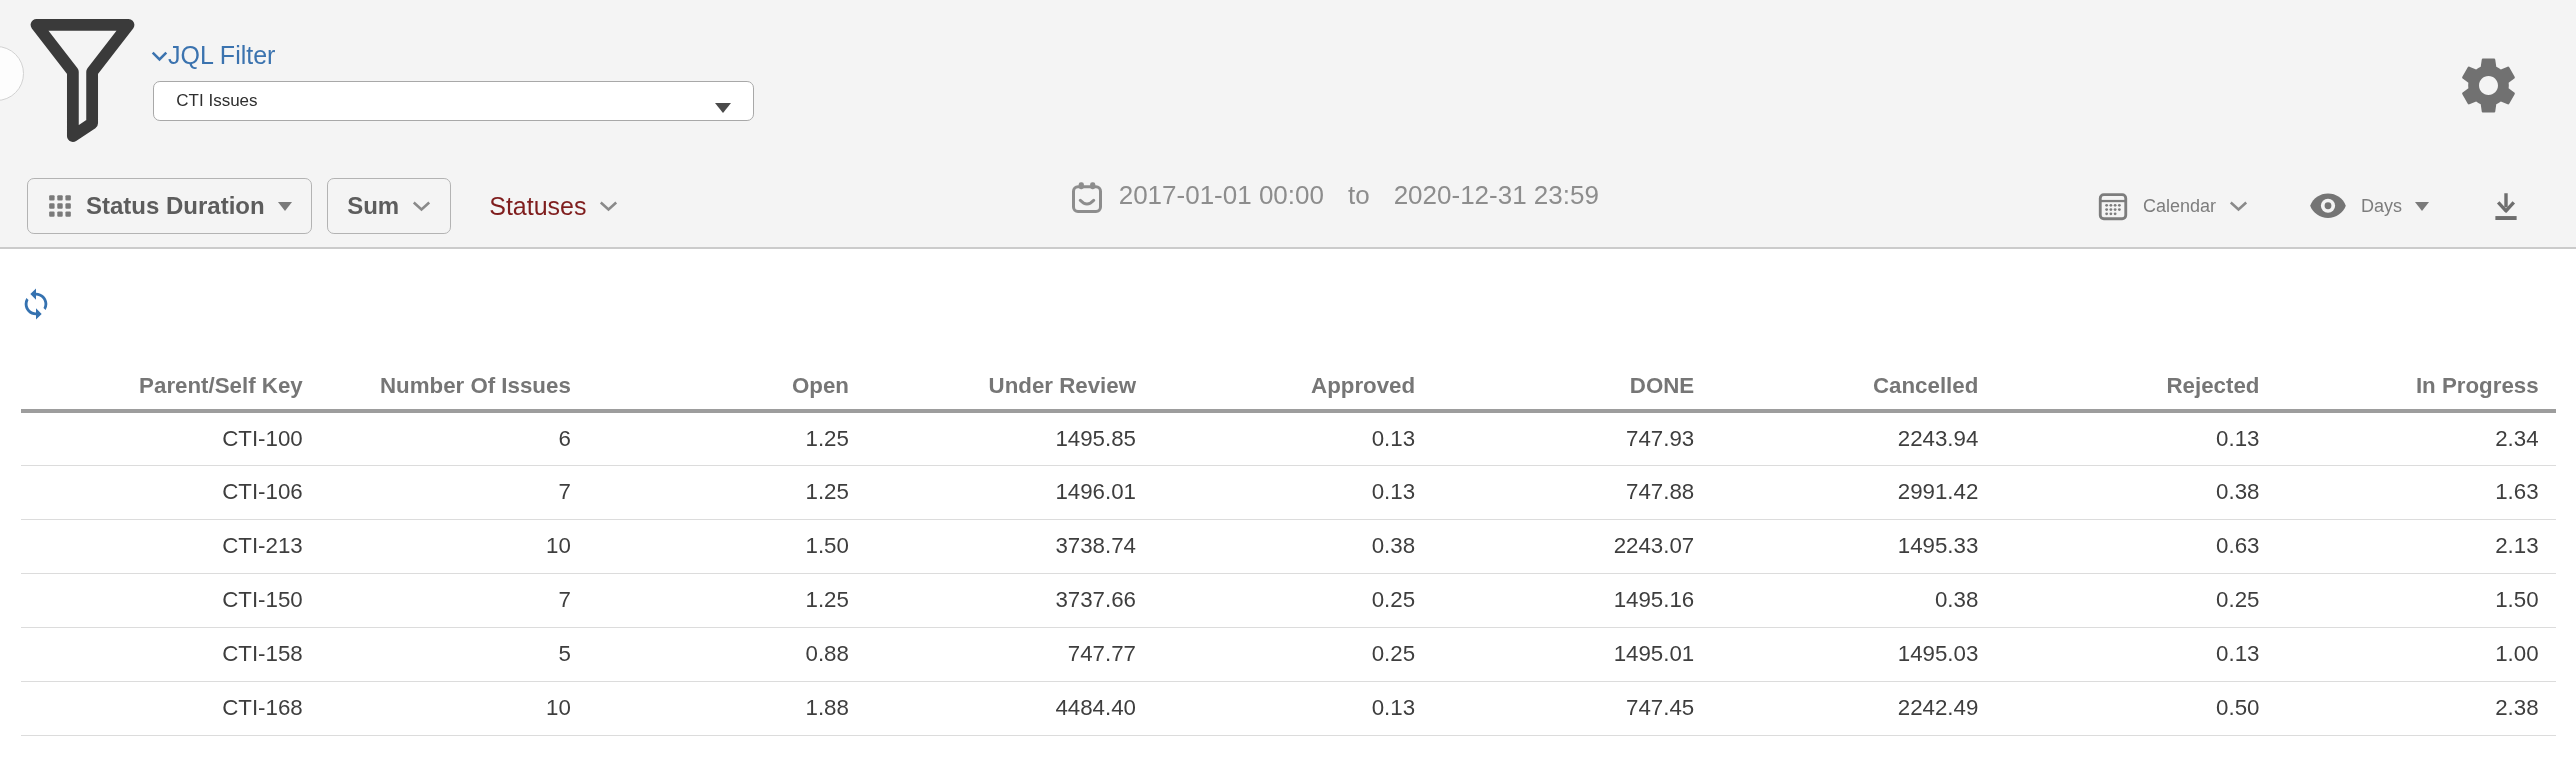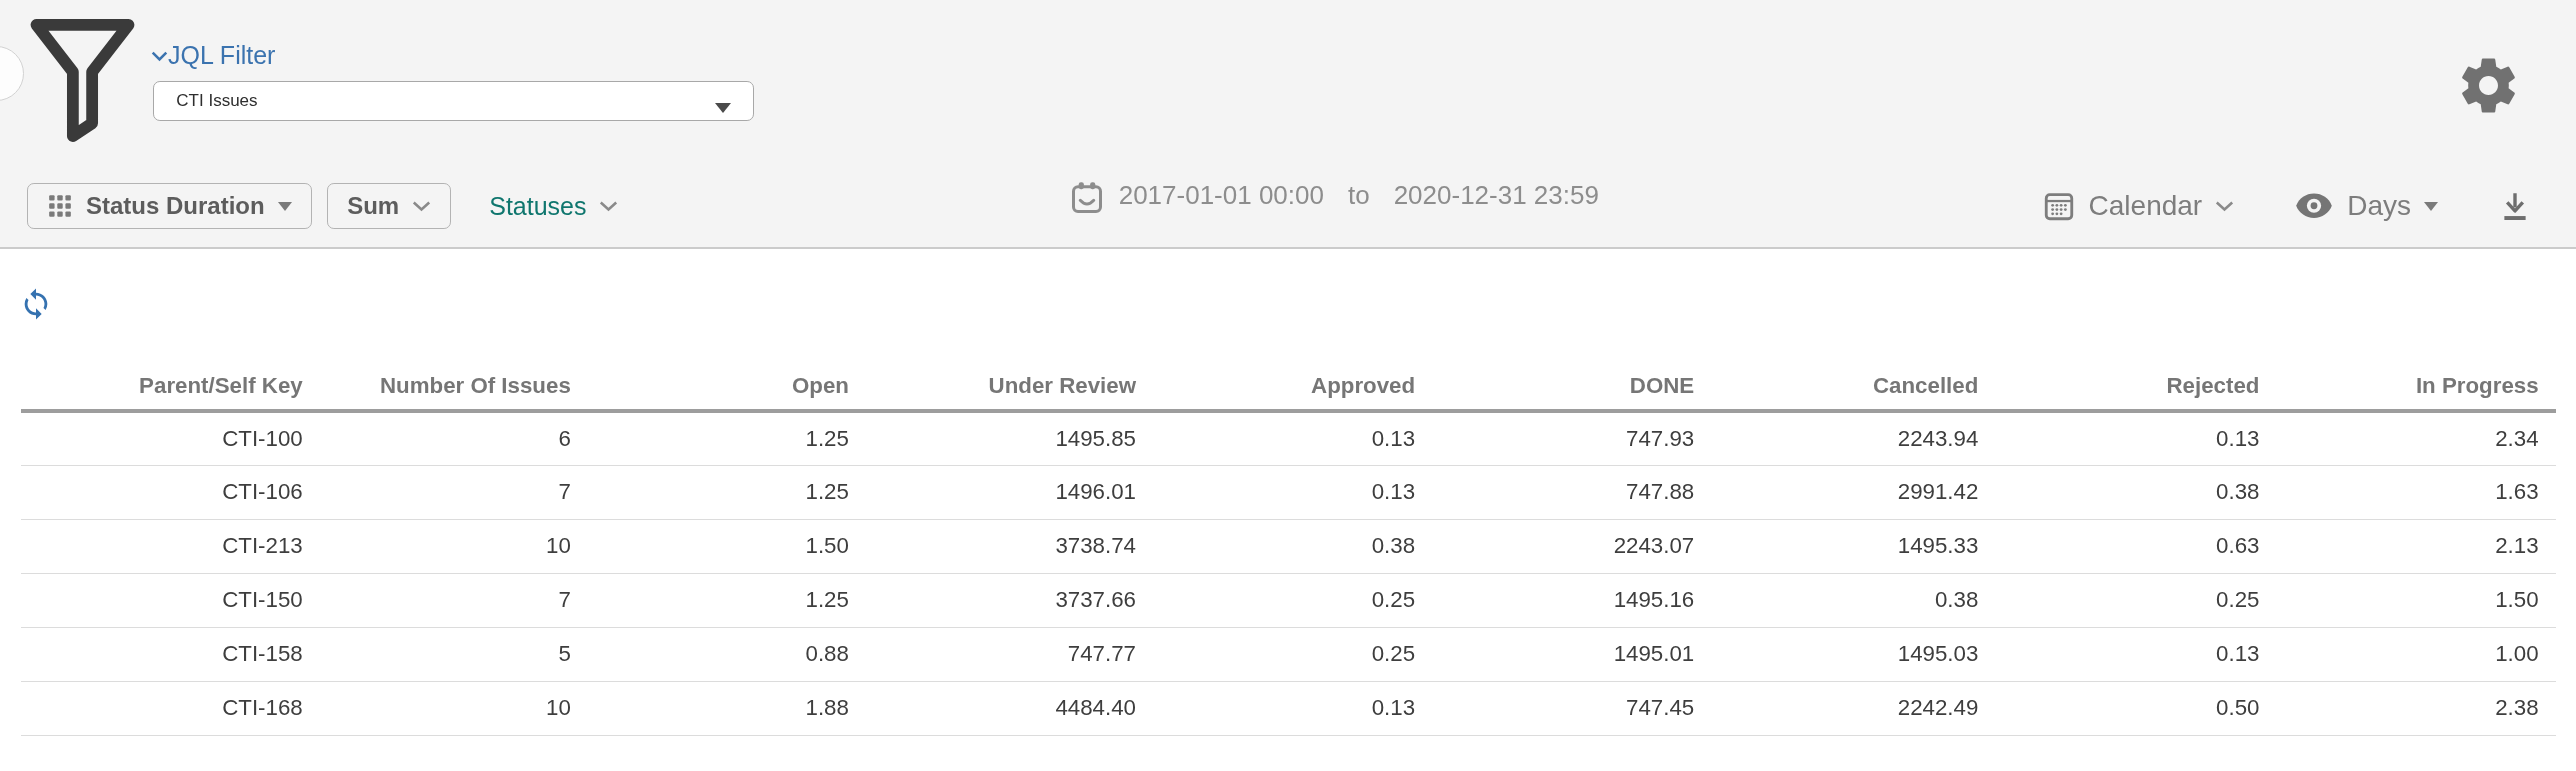--- a/index.html
+++ b/index.html
@@ -19,33 +19,33 @@
     background:#fff; border:1.7px solid #a8a8a8; border-radius:6.9px; display:flex;
     align-items:center; padding:0 22.3px; font-size:17px; color:#2e2e2e; cursor:pointer; }
   .sel-caret { position:absolute; right:22.3px; top:20.6px; width:0; height:0;
     border-left:8.6px solid transparent; border-right:8.6px solid transparent;
     border-top:10.3px solid #4a4a4a; }
   .gear { position:absolute; left:2456px; top:53px; cursor:pointer; }
 
   
   .toolbar-left { position:absolute; left:27px; top:180px; height:52px;
     display:flex; align-items:center; }
-  .btn { height:46px; border:1.7px solid #b3b3b3; border-radius:6.9px; display:flex;
+  .btn { height:56px; border:1.7px solid #b3b3b3; border-radius:6.9px; display:flex;
     align-items:center; gap:13px; padding:0 19px; color:#5d5d5d; font-weight:bold;
     font-size:24px; cursor:pointer; background:transparent; }
   .btn + .btn { margin-left:15.5px; }
   .caret { width:0; height:0; border-left:7.7px solid transparent;
     border-right:7.7px solid transparent; border-top:9.5px solid #7a7a7a; }
-  .statuses { display:flex; align-items:center; gap:13px; color:#0f766e;
+  .statuses { display:flex; align-items:center; gap:13px; color:#7f1d1d;
     font-size:25px; margin-left:38px; cursor:pointer; }
   .date-group { position:absolute; left:1069px; top:180px; height:52px; display:flex;
     align-items:flex-start; gap:13.7px; color:#8d8d8d; font-size:26px; cursor:pointer; }
   .date-sep { margin:0 10.3px; }
-  .toolbar-right { position:absolute; right:44px; top:180px; height:52px;
-    display:flex; align-items:center; gap:60px; color:#7d7d7d; font-size:28px; }
+  .toolbar-right { position:absolute; right:53px; top:180px; height:52px;
+    display:flex; align-items:center; gap:60px; color:#7d7d7d; font-size:18px; }
   .tr-item { display:flex; align-items:center; gap:13px; cursor:pointer; }
 
   
   .refresh-btn { position:absolute; left:19px; top:287px; cursor:pointer; }
   table { position:absolute; left:20.6px; top:363px; width:2535px;
     border-collapse:collapse; table-layout:fixed; }
   th { height:48px; vertical-align:middle; font-size:22.3px; font-weight:bold;
     color:#767676; border-bottom:4.3px solid #9d9d9d; }
   td { height:54px; vertical-align:middle; font-size:22.3px; color:#3e3e3e;
     border-bottom:1.7px solid #dcdcdc; }

